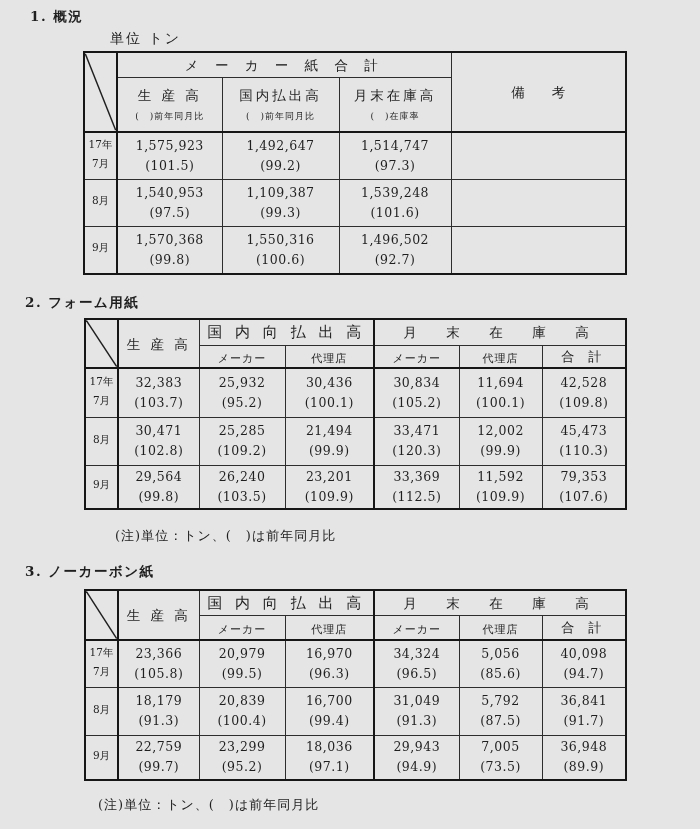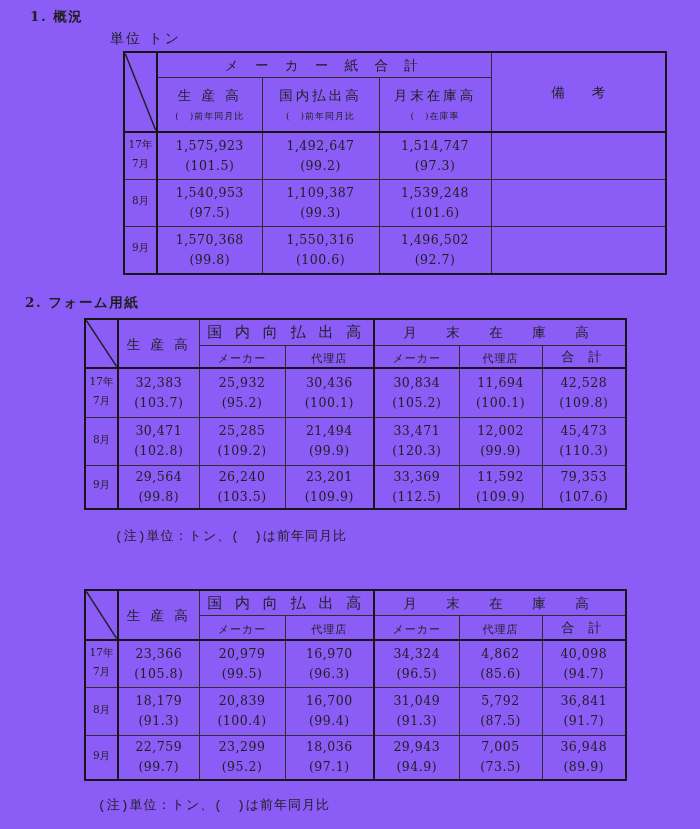--- a/index.html
+++ b/index.html
@@ -1,29 +1,29 @@
 <!DOCTYPE html>
 <html><head>
 <meta charset="utf-8">
 <style>
   html,body{margin:0;padding:0;background:#fbfbf8;}
-  .page{position:relative;width:700px;height:829px;background:#8b5cf6;
+  .page{position:relative;width:700px;height:829px;background:#e5e5e5;
         font-family:"DejaVu Serif","Liberation Serif",serif;color:#1f1f1f;overflow:hidden;}
   .title{position:absolute;font-size:13.5px;letter-spacing:1.5px;font-weight:600;white-space:nowrap;}
   #t-sec1{left:30px;top:8px;}
   #t-sec2{left:25px;top:294px;}
   #t-sec3{left:25px;top:563px;}
   #unit{position:absolute;left:110px;top:30px;font-size:14px;letter-spacing:2px;}
-  .note{position:absolute;font-size:13px;letter-spacing:1px;white-space:nowrap;font-family:Liberation Mono, monospace;}
+  .note{position:absolute;font-size:13px;letter-spacing:1px;white-space:nowrap;}
   #note1{left:115px;top:527px;}
   #note2{left:98px;top:796px;}
 
   table.tbl{position:absolute;border-collapse:collapse;table-layout:fixed;border:2px solid #161616;}
   .tbl td{border:1px solid #2d2d2d;padding:0;text-align:center;vertical-align:middle;overflow:hidden;}
-  .t1{left:83px;top:51px;margin-left:40px;}
+  .t1{left:83px;top:51px;}
   .t2{left:84px;top:318px;}
   .t3{left:84px;top:589px;}
   .bb2{border-bottom-width:2px !important;border-bottom-color:#161616 !important;}
   .br2{border-right-width:2px !important;border-right-color:#161616 !important;}
 
   .diag{position:relative;}
   .diag svg{position:absolute;left:0;top:0;width:100%;height:100%;display:block;}
 
   .g0{font-size:13.5px;letter-spacing:6px;white-space:nowrap;}
   .g1{font-size:15px;letter-spacing:4px;white-space:nowrap;}
@@ -277,20 +277,21 @@
       <td>
             <span class="v">79,353</span>
             <span class="v">(107.6)</span>
           </td>
     </tr>
     </tbody>
   </table>
 
   <div class="note" id="note1">(注)単位：トン、(　)は前年同月比</div>
 
+  <div class="title" id="t-sec3">3. ノーカーボン紙</div>
 
   <table class="tbl t3">
     <colgroup>
         <col style="width:33px">
         <col style="width:81px">
         <col style="width:86px">
         <col style="width:89px">
         <col style="width:85px">
         <col style="width:83px">
         <col style="width:84px">
@@ -332,21 +333,21 @@
           </td>
       <td class="br2">
             <span class="v">16,970</span>
             <span class="v">(96.3)</span>
           </td>
       <td>
             <span class="v">34,324</span>
             <span class="v">(96.5)</span>
           </td>
       <td>
-            <span class="v">4,862</span>
+            <span class="v">5,056</span>
             <span class="v">(85.6)</span>
           </td>
       <td>
             <span class="v">40,098</span>
             <span class="v">(94.7)</span>
           </td>
     </tr>
     <tr style="height:48px">
       <td class="mc br2">
             <div class="pad">

